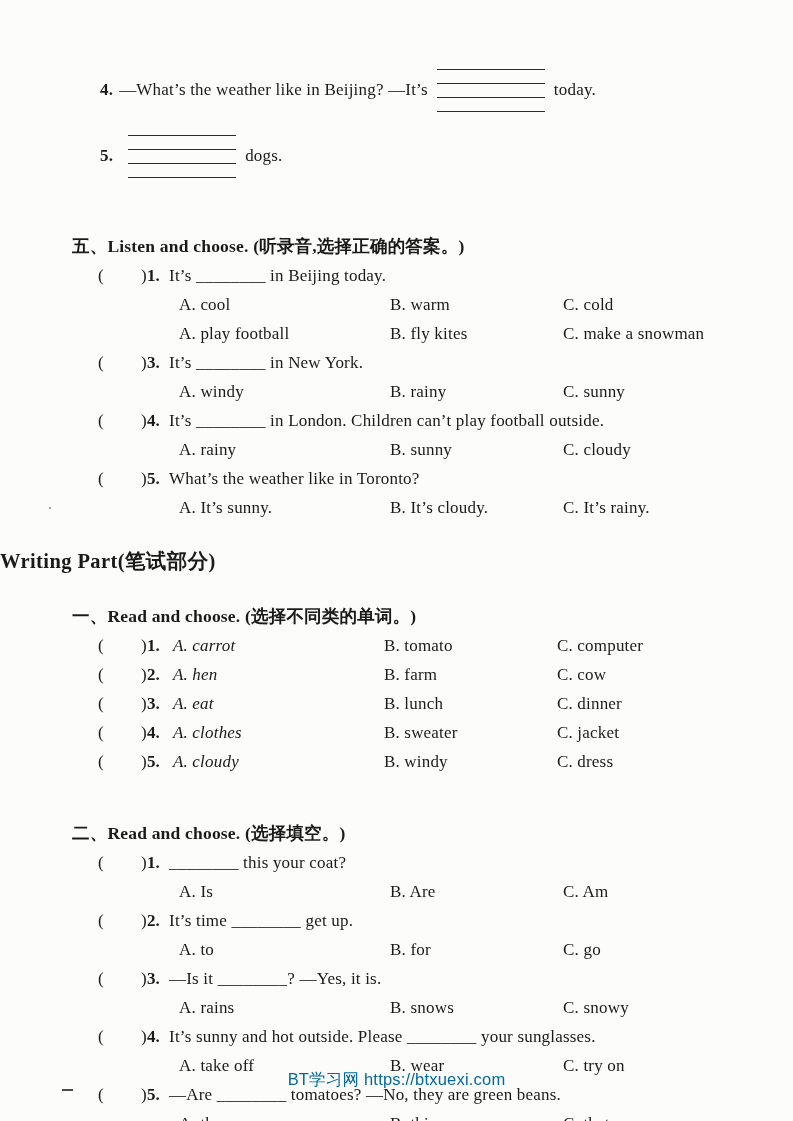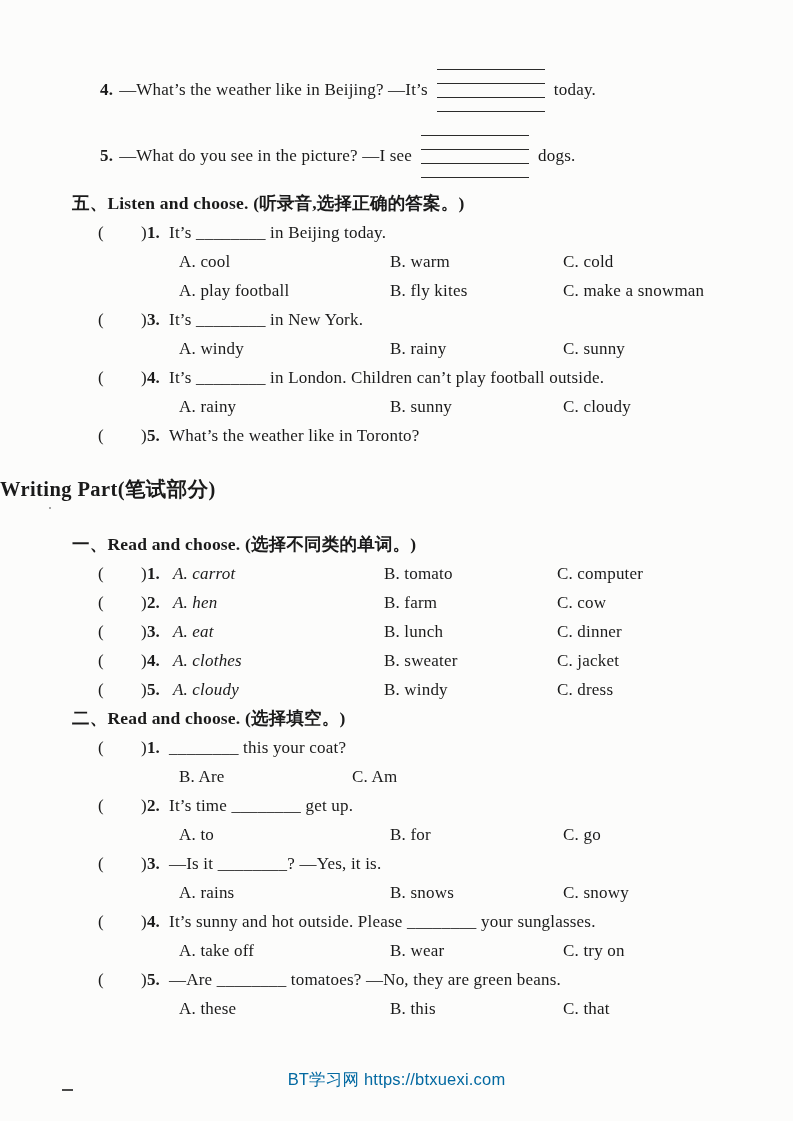--- a/index.html
+++ b/index.html
@@ -9,21 +9,21 @@
     font-family:"Liberation Serif","DejaVu Serif",serif;
     font-size:17px;letter-spacing:.2px;padding-top:57px;
   }
   
   .fill-row{display:flex;align-items:center;height:66px;padding-left:100px;white-space:nowrap;}
   .fnum{font-weight:700;margin-right:6px;}
   .blank-stack{position:relative;display:inline-block;flex:0 0 auto;width:108px;height:43px;margin:0 9px;}
   .blank-stack i{position:absolute;left:0;right:0;height:0;border-top:1.6px solid #2b2b2b;}
   .bs1{top:0}.bs2{top:14px}.bs3{top:28px}.bs4{top:42px}
   
-  .sec-h{padding-left:72px;font-weight:700;font-size:17.5px;line-height:29px;white-space:nowrap;}
+  .sec-h{padding-left:72px;font-weight:700;font-size:17.5px;line-height:29px;white-space:nowrap;margin-top:43px;}
   .mt26{margin-top:26px;}
   
   .q-row{padding-left:98px;line-height:29px;white-space:nowrap;}
   .po{display:inline-block;width:43px;}
   .pc{display:inline-block;}
   .qn{font-weight:700;margin-right:9px;}
   .stem{}
   
   .opt-row{display:flex;padding-left:179px;line-height:29px;white-space:nowrap;}
   .ca{width:211px;flex:0 0 211px;}
@@ -58,21 +58,20 @@
         <i class="bs1"></i>
         <i class="bs2"></i>
         <i class="bs3"></i>
         <i class="bs4"></i>
       </span>
       <span>today.</span>
     </div>
 
   <div class="fill-row">
       <span class="fnum">5.</span>
-      <span>—What do you see in the picture? —I see</span>
       <span class="blank-stack">
         <i class="bs1"></i>
         <i class="bs2"></i>
         <i class="bs3"></i>
         <i class="bs4"></i>
       </span>
       <span>dogs.</span>
     </div>
 
   <div class="sec-h">五、Listen and choose. (听录音,选择正确的答案。)</div>
@@ -98,20 +97,25 @@
     </div>
 
   <div class="q-row"><span class="po">(</span><span class="pc">)</span><span class="qn">4.</span><span class="stem">It’s ________ in London. Children can’t play football outside.</span></div>
   <div class="opt-row">
       <span class="ca">A. rainy</span>
       <span class="cb">B. sunny</span>
       <span class="cc">C. cloudy</span>
     </div>
 
   <div class="q-row"><span class="po">(</span><span class="pc">)</span><span class="qn">5.</span><span class="stem">What’s the weather like in Toronto?</span></div>
+  <div class="opt-row">
+      <span class="ca">A. It’s sunny.</span>
+      <span class="cb">B. It’s cloudy.</span>
+      <span class="cc">C. It’s rainy.</span>
+    </div>
 
   <div class="writing-title">Writing Part(笔试部分)</div>
 
   <div class="sec-h mt26">一、Read and choose. (选择不同类的单词。)</div>
 
   <div class="q-row r1">
       <span class="po">(</span>
       <span class="pc">)</span>
       <span class="qn">1.</span>
       <span class="oa">A. carrot</span>
@@ -152,20 +156,21 @@
       <span class="qn">5.</span>
       <span class="oa">A. cloudy</span>
       <span class="ob">B. windy</span>
       <span class="oc">C. dress</span>
     </div>
 
   <div class="sec-h">二、Read and choose. (选择填空。)</div>
 
   <div class="q-row"><span class="po">(</span><span class="pc">)</span><span class="qn">1.</span><span class="stem">________ this your coat?</span></div>
   <div class="opt-row">
+      <span class="ca">A. Is</span>
       <span class="cb">B. Are</span>
       <span class="cc">C. Am</span>
     </div>
 
   <div class="q-row"><span class="po">(</span><span class="pc">)</span><span class="qn">2.</span><span class="stem">It’s time ________ get up.</span></div>
   <div class="opt-row">
       <span class="ca">A. to</span>
       <span class="cb">B. for</span>
       <span class="cc">C. go</span>
     </div>

